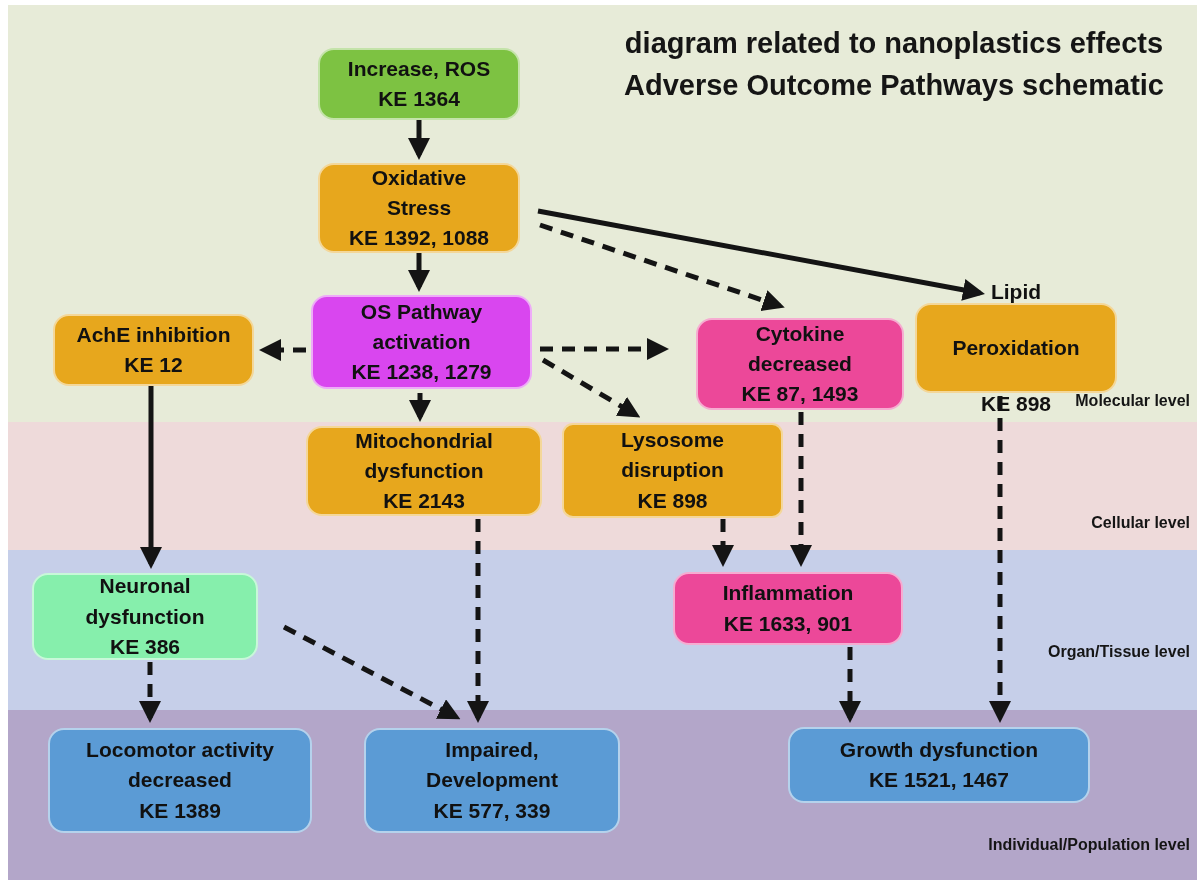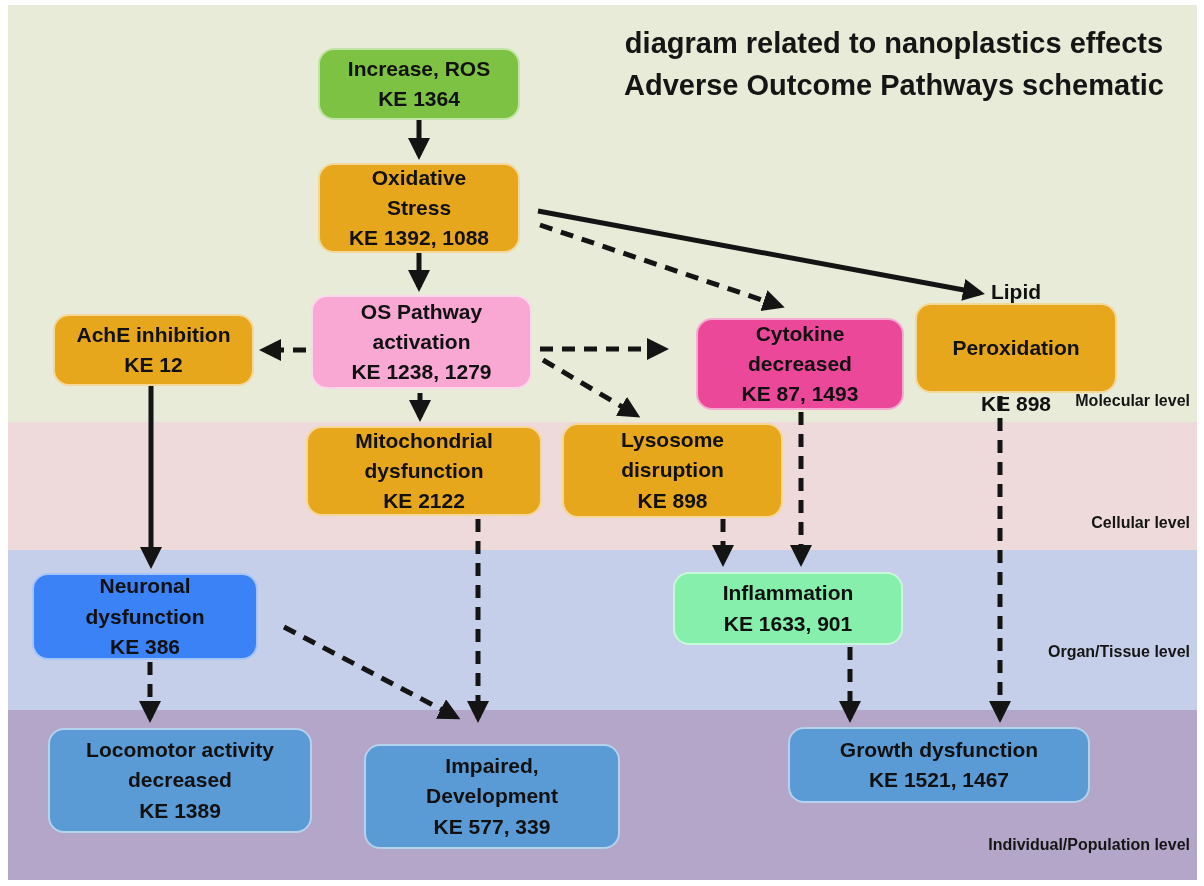--- a/index.html
+++ b/index.html
@@ -23,21 +23,21 @@
   #n-oxidative_stress{left:318px;top:163px;width:202px;height:90px;}
   #n-os_pathway{left:311px;top:295px;width:221px;height:94px;}
   #n-ache_inhibition{left:53px;top:314px;width:201px;height:72px;}
   #n-cytokine_production{left:696px;top:318px;width:208px;height:92px;}
   #n-lipid_peroxidation{left:915px;top:303px;width:202px;height:90px;gap:26px;}
   #n-mitochondrial_dysfunction{left:306px;top:426px;width:236px;height:90px;}
   #n-lysosome_disruption{left:562px;top:423px;width:221px;height:95px;}
   #n-neuronal_dysfunction{left:32px;top:573px;width:226px;height:87px;}
   #n-inflammation{left:673px;top:572px;width:230px;height:73px;}
   #n-locomotor_decreased{left:48px;top:728px;width:264px;height:105px;}
-  #n-impaired_development{left:364px;top:728px;width:256px;height:105px;margin-top:16px;}
+  #n-impaired_development{left:364px;top:728px;width:256px;height:105px;}
   #n-growth_inhibition{left:788px;top:727px;width:302px;height:76px;}
 
   #title{
     position:absolute;left:598px;top:22px;width:592px;text-align:center;
     font-weight:bold;font-size:29px;line-height:1.45;color:#151515;letter-spacing:0;
   }
   .lvl{position:absolute;font-weight:bold;font-size:16px;color:#151515;}
   #lbl-molecular{right:14px;top:392px;}
   #lbl-cellular{right:14px;top:514px;}
   #lbl-organ{left:1048px;top:641px;width:152px;line-height:1.35;}
@@ -89,21 +89,21 @@
     <span>Increase, ROS</span>
     <span>KE 1364</span>
   </div>
 
   <div class="node" id="n-oxidative_stress" style="background: rgb(231, 167, 29);">
     <span>Oxidative</span>
     <span>Stress</span>
     <span>KE 1392, 1088</span>
   </div>
 
-  <div class="node" id="n-os_pathway" style="background: #f9a8d4;">
+  <div class="node" id="n-os_pathway" style="background: #d946ef;">
     <span>OS Pathway</span>
     <span>activation</span>
     <span>KE 1238, 1279</span>
   </div>
 
   <div class="node" id="n-ache_inhibition" style="background: rgb(231, 167, 29);">
     <span>AchE inhibition</span>
     <span>KE 12</span>
   </div>
 
@@ -115,36 +115,36 @@
 
   <div class="node" id="n-lipid_peroxidation" style="background: rgb(231, 167, 29);">
     <span>Lipid</span>
     <span>Peroxidation</span>
     <span>KE 898</span>
   </div>
 
   <div class="node" id="n-mitochondrial_dysfunction" style="background: rgb(231, 167, 29);">
     <span>Mitochondrial</span>
     <span>dysfunction</span>
-    <span>KE 2122</span>
+    <span>KE 2143</span>
   </div>
 
-  <div class="node" id="n-lysosome_disruption" style="background: rgb(231, 167, 29);">
+  <div class="node" id="n-lysosome_disruption" style="background: rgb(231, 167, 29); border-radius: 11px;">
     <span>Lysosome</span>
     <span>disruption</span>
     <span>KE 898</span>
   </div>
 
-  <div class="node" id="n-neuronal_dysfunction" style="background: #3b82f6;">
+  <div class="node" id="n-neuronal_dysfunction" style="background: #86efac;">
     <span>Neuronal</span>
     <span>dysfunction</span>
     <span>KE 386</span>
   </div>
 
-  <div class="node" id="n-inflammation" style="background: #86efac;">
+  <div class="node" id="n-inflammation" style="background: #ec4899;">
     <span>Inflammation</span>
     <span>KE 1633, 901</span>
   </div>
 
   <div class="node" id="n-locomotor_decreased" style="background: rgb(91, 155, 213);">
     <span>Locomotor activity</span>
     <span>decreased</span>
     <span>KE 1389</span>
   </div>
 

